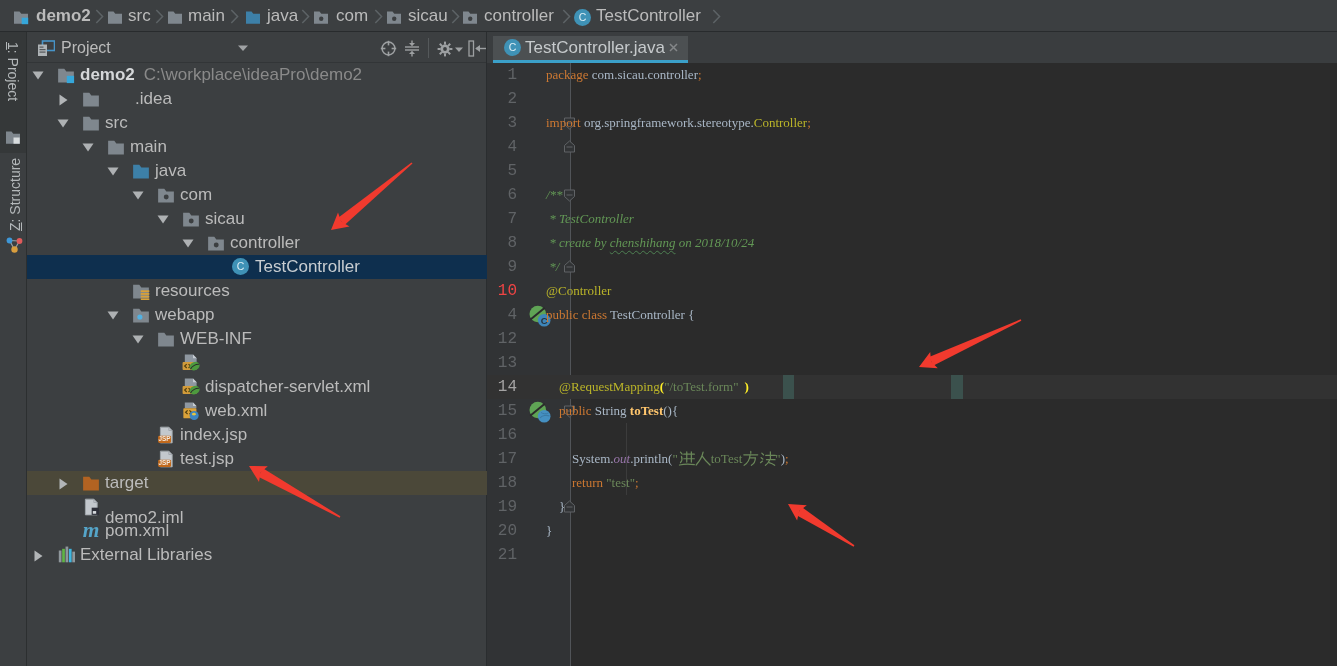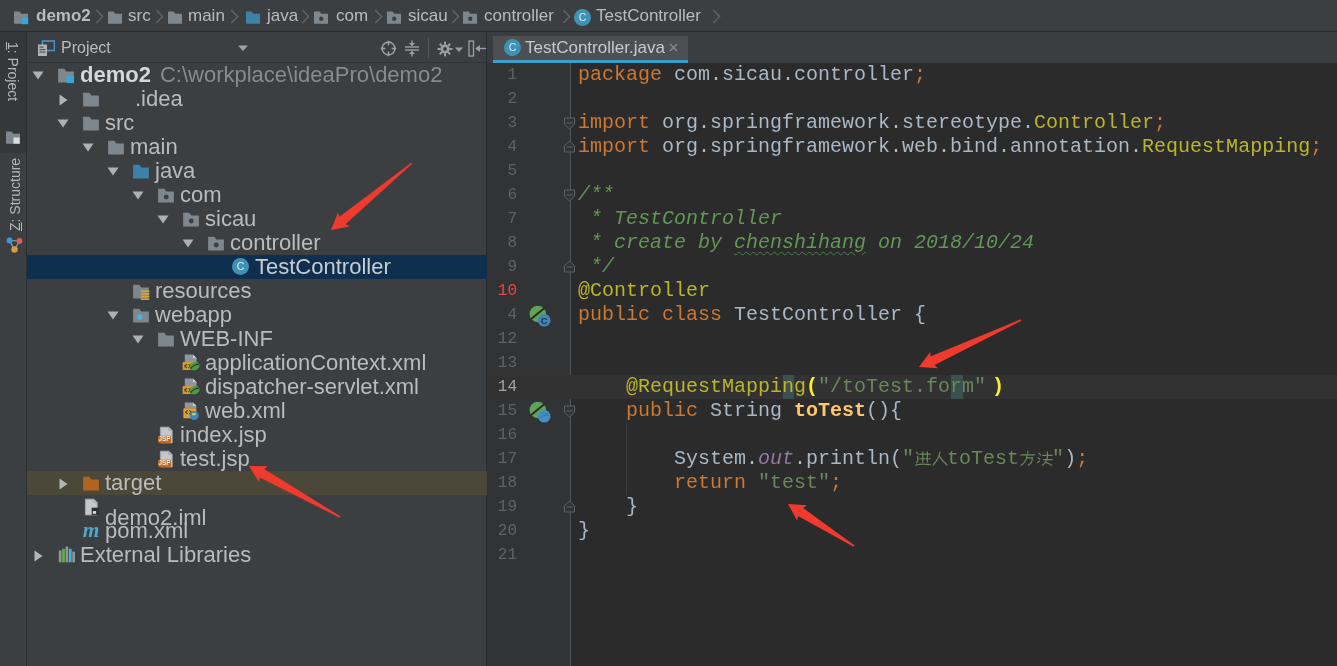--- a/index.html
+++ b/index.html
@@ -3,27 +3,27 @@
   html,body{margin:0;padding:0;background:#2b2b2b;}
   #app{position:relative;width:1337px;height:666px;overflow:hidden;background:#2b2b2b;
        font-family:"Liberation Sans",sans-serif;}
   .abs{position:absolute;}
   svg{display:block;}
   .crumb{position:absolute;top:0;height:32px;line-height:32px;font-size:17px;color:#bbbbbb;white-space:pre;}
   .ci{position:absolute;top:9px;}
   .ch{position:absolute;top:9px;}
   .vtext{position:absolute;font-size:14px;color:#b4b8ba;}
   .vtext span{display:block;transform:rotate(90deg);transform-origin:center;}
-  .row{position:absolute;height:24px;line-height:24px;font-size:22px;color:#bbbbbb;white-space:pre;}
+  .row{position:absolute;height:24px;line-height:24px;font-size:17px;color:#bbbbbb;white-space:pre;}
   .ti{position:absolute;top:4px;}
   .tr{position:absolute;top:7px;}
   .lnum{position:absolute;width:24px;text-align:right;height:24px;line-height:24px;
         font-family:"Liberation Mono",monospace;font-size:16px;color:#606366;}
-  .cline{position:absolute;left:578px;height:24px;line-height:24px;white-space:pre;
-         font-family:Liberation Mono, monospace;font-size:20px;color:#a9b7c6;}
+  .cline{position:absolute;left:546px;height:24px;line-height:24px;white-space:pre;
+         font-family:Liberation Serif, serif;font-size:13px;color:#a9b7c6;}
   .kw{color:#cc7832;}.ann{color:#bbb529;}.str{color:#6a8759;}
   .cmt{color:#629755;font-style:italic;}
   .mth{color:#ffc66d;font-weight:bold;}
   .fld{color:#9876aa;font-style:italic;}
   .phl{color:#ffef28;font-weight:bold;}
   .cjk{display:inline-block;width:16.5px;height:24px;vertical-align:top;}
   .wavy{text-decoration:underline wavy #4e8052;text-underline-offset:3px;text-decoration-thickness:1px;}
 </style></head><body>
 <div id="app">
 <div class="abs" style="left:0;top:0;width:1337px;height:32px;background:#3c3f41;border-bottom:1px solid #282b2d;box-sizing:border-box;"></div>
@@ -356,21 +356,20 @@
 <div class="abs ti" style="left:182px;top:354px;">
       <svg width="18" height="18" viewBox="0 0 16 16">
         <path d="M2.5 0.5 L9.8 0.5 L13 3.7 L13 7.2 L2.5 7.2 Z" fill="#8e97a0"></path>
         <path d="M9.8 0.5 L9.8 3.7 L13 3.7 Z" fill="#c6ccd2"></path>
         <rect x="0.5" y="7.2" width="12.5" height="7" rx="0.8" fill="#d29b3a"></rect>
         <path d="M4.2 9 L2.4 10.7 L4.2 12.4 M5.8 9 L7.6 10.7 L5.8 12.4" stroke="#54400f" stroke-width="1.1" fill="none"></path>
         <ellipse cx="11.2" cy="10.8" rx="4.6" ry="3.6" fill="#4d9a3e" transform="rotate(-25 11.2 10.8)"></ellipse>
         <path d="M7.5 13.5 C9 10.5 12.5 8.8 15.3 9.2" stroke="#2b2b2b" stroke-width="0.9" fill="none"></path>
       </svg>
     </div>
-<div class="row" style="left:205px;top:351px;color:#bbbbbb;">applicationContext.xml</div>
 <div class="row" style="left:27px;top:375px;width:460px;"></div>
 <div class="abs ti" style="left:182px;top:378px;">
       <svg width="18" height="18" viewBox="0 0 16 16">
         <path d="M2.5 0.5 L9.8 0.5 L13 3.7 L13 7.2 L2.5 7.2 Z" fill="#8e97a0"></path>
         <path d="M9.8 0.5 L9.8 3.7 L13 3.7 Z" fill="#c6ccd2"></path>
         <rect x="0.5" y="7.2" width="12.5" height="7" rx="0.8" fill="#d29b3a"></rect>
         <path d="M4.2 9 L2.4 10.7 L4.2 12.4 M5.8 9 L7.6 10.7 L5.8 12.4" stroke="#54400f" stroke-width="1.1" fill="none"></path>
         <ellipse cx="11.2" cy="10.8" rx="4.6" ry="3.6" fill="#4d9a3e" transform="rotate(-25 11.2 10.8)"></ellipse>
         <path d="M7.5 13.5 C9 10.5 12.5 8.8 15.3 9.2" stroke="#2b2b2b" stroke-width="0.9" fill="none"></path>
       </svg>
@@ -531,21 +530,20 @@
         <circle cx="8.8" cy="9" r="8.3" fill="#5fa455"></circle>
         <line x1="1.2" y1="14.8" x2="15.8" y2="2.8" stroke="#2b2b2b" stroke-width="2"></line>
         <circle cx="15.2" cy="15.2" r="6.3" fill="#4590c2"></circle>
         <path d="M11 17 C13 14.5 17.5 13.5 20.5 15" fill="none" stroke="#3a7aa6" stroke-width="1.2"></path>
         <path d="M12 11.5 C14 13 17 13.2 19.5 12" fill="none" stroke="#3a7aa6" stroke-width="1"></path>
       </svg>
     </div>
 <div class="abs" style="left:626px;top:423px;width:1px;height:72px;background:#3c3c3c;"></div>
 <div class="cline" style="top:63px;"><span class="kw">package</span> com.sicau.controller<span class="kw">;</span></div>
 <div class="cline" style="top:111px;"><span class="kw">import</span> org.springframework.stereotype.<span class="ann">Controller</span><span class="kw">;</span></div>
-<div class="cline" style="top:135px;"><span class="kw">import</span> org.springframework.web.bind.annotation.<span class="ann">RequestMapping</span><span class="kw">;</span></div>
 <div class="cline" style="top:183px;"><span class="cmt">/**</span></div>
 <div class="cline" style="top:207px;"><span class="cmt"> * TestController</span></div>
 <div class="cline" style="top:231px;"><span class="cmt"> * create by <span class="wavy">chenshihang</span> on 2018/10/24</span></div>
 <div class="cline" style="top:255px;"><span class="cmt"> */</span></div>
 <div class="cline" style="top:279px;"><span class="ann">@Controller</span></div>
 <div class="cline" style="top:303px;"><span class="kw">public class</span> TestController {</div>
 <div class="cline" style="top:375px;">    <span class="ann">@RequestMapping</span><span class="phl">(</span><span class="str">"/toTest.form"</span><span style="display:inline-block;width:6px"></span><span class="phl">)</span></div>
 <div class="cline" style="top:399px;">    <span class="kw">public</span> String <span class="mth">toTest</span>(){</div>
 <div class="cline" style="top:447px;">        System.<span class="fld">out</span>.println(<span class="str">"</span><span class="cjk"><svg width="17" height="24" viewBox="0 0 17 24" style="">
           <g transform="translate(0.5,3.5) scale(0.165)">

